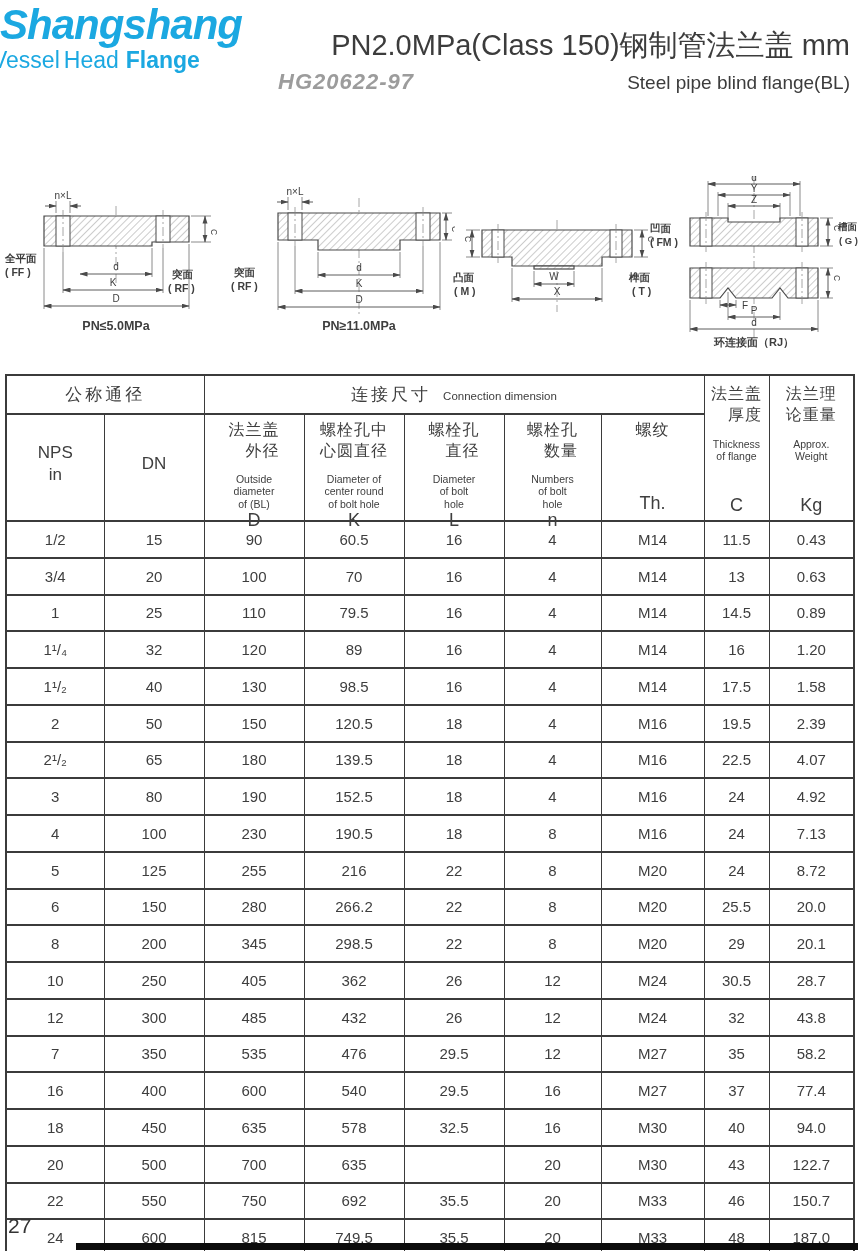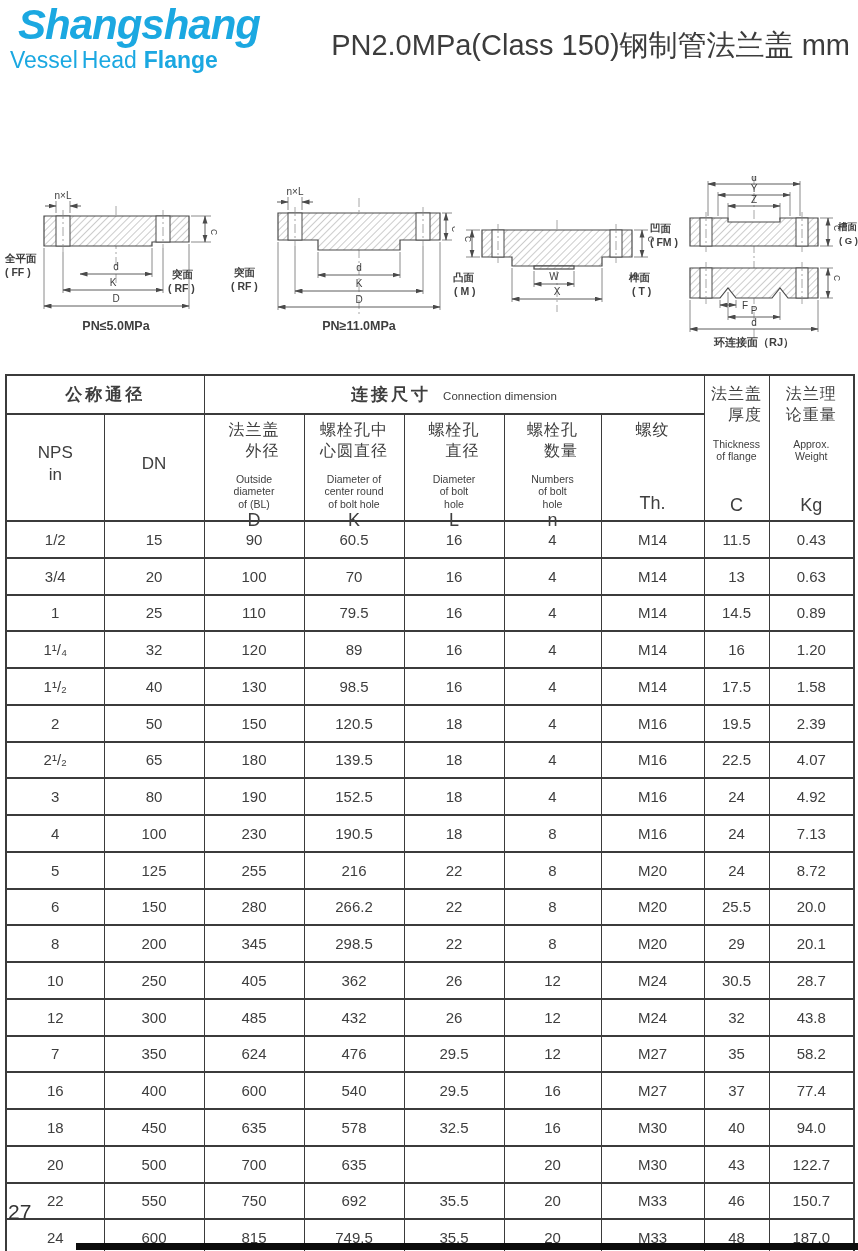--- a/index.html
+++ b/index.html
@@ -1,20 +1,20 @@
 <!DOCTYPE html>
 <html><head>
 <meta charset="utf-8">
 <style>
   html,body{margin:0;padding:0;background:#e8e8e8;}
   .page{position:relative;width:858px;height:1251px;background:#ffffff;overflow:hidden;
         font-family:"Liberation Sans","DejaVu Sans",sans-serif;color:#3e3e3e;}
 
   
-  .logo{position:absolute;left:18px;top:4px;}
+  .logo{position:absolute;left:0;top:4px;}
   .logo-title{font-size:42px;font-weight:800;font-style:italic;color:#1BA8E1;line-height:1.0;letter-spacing:-1px;}
   .logo-sub{display:flex;gap:7px;margin-top:1px;color:#1BA8E1;font-size:23px;margin-left:-8px;}
   .logo-sub .w2{margin-left:-3px;}
   .logo-sub .w3{font-weight:700;}
   .header-right{position:absolute;left:278px;right:8px;top:30px;}
   .doc-title{font-size:29px;color:#3c3c3c;text-align:right;line-height:1.1;white-space:nowrap;}
   .header-subrow{display:flex;justify-content:space-between;align-items:baseline;margin-top:7px;}
   .standard{font-size:22px;font-weight:700;font-style:italic;color:#9c9c9c;letter-spacing:1px;}
   .subtitle-en{font-size:19px;color:#3c3c3c;}
 
@@ -32,35 +32,35 @@
   svg .ext{stroke:#4a4a4a;stroke-width:0.65;}
   svg .cl{stroke:#8a8a8a;stroke-width:0.75;stroke-dasharray:9 3 2 3;}
 
   
   table.spec{border-collapse:collapse;table-layout:fixed;width:848px;position:absolute;left:5px;top:374px;
              border:2px solid #3b3b3b;}
   .spec th,.spec td{border:1.5px solid #3b3b3b;border-top-width:2px;border-bottom-width:2px;padding:0;
              font-weight:400;color:#3e3e3e;text-align:center;vertical-align:middle;}
   .hr1{height:38px;}
   .hr1 th{font-size:17px;}
-  .zh-group{letter-spacing:3px;font-weight:bold;}
+  .zh-group{letter-spacing:3px;}
   .en-inline{font-size:11.5px;letter-spacing:0;margin-left:12px;text-align:center;}
   .hr2{height:103px;}
   .hr2 th{vertical-align:top;}
   .colhead{display:flex;flex-direction:column;align-items:center;height:98px;padding-top:5px;}
   .vh{vertical-align:top;}
   .vh .colhead{height:136px;padding-top:8px;}
   .colhead .zh{font-size:16px;line-height:1.3;letter-spacing:1px;white-space:pre-line;text-align:right;}
   .colhead .en{font-size:10.5px;line-height:1.15;margin-top:12px;white-space:pre-line;}
   .colhead .sym{font-size:18px;margin-top:auto;padding-bottom:4px;}
   .npsdn{display:flex;align-items:center;justify-content:center;height:98px;font-size:17px;line-height:1.3;white-space:pre-line;}
   .spec tbody td{height:34.75px;font-size:15px;}
 
   
-  .page-num{position:absolute;left:8px;bottom:27px;font-size:21px;color:#343434;}
+  .page-num{position:absolute;left:8px;bottom:13px;font-size:21px;color:#343434;}
   .bottom-bar{position:absolute;left:76px;right:0;bottom:1px;height:7px;background:#0c0c0c;}
 </style>
 </head>
 <body>
 
 <div class="page">
 
   <svg width="0" height="0" style="position:absolute">
     <defs>
       <pattern id="hatch" width="5" height="5" patternUnits="userSpaceOnUse" patternTransform="rotate(45)">
@@ -79,20 +79,24 @@
   <div class="logo">
     <div class="logo-title">Shangshang</div>
     <div class="logo-sub">
       <span class="w1">Vessel</span>
       <span class="w2">Head</span>
       <span class="w3">Flange</span>
     </div>
   </div>
   <div class="header-right">
     <div class="doc-title">PN2.0MPa(Class 150)钢制管法兰盖 mm</div>
+    <div class="header-subrow">
+      <span class="standard">HG20622-97</span>
+      <span class="subtitle-en">Steel pipe blind flange(BL)</span>
+    </div>
   </div>
 
   <svg class="draw" style="left:4px;top:186px" width="222" height="162" viewBox="0 0 222 162">
     <g>
       <line class="cl" x1="112" y1="20" x2="112" y2="100"></line>
       <polygon class="body" points="40,30 185,30 185,56 148,56 148,60 40,60"></polygon>
       <rect class="hole" x="52" y="30" width="14" height="30"></rect>
       <rect class="hole" x="152" y="30" width="14" height="26"></rect>
       <line class="cl" x1="59" y1="24" x2="59" y2="66"></line>
       <line class="cl" x1="159" y1="24" x2="159" y2="62"></line>
@@ -490,21 +494,21 @@
           <td>432</td>
           <td>26</td>
           <td>12</td>
           <td>M24</td>
           <td>32</td>
           <td>43.8</td>
         </tr>
         <tr>
           <td>7</td>
           <td>350</td>
-          <td>624</td>
+          <td>535</td>
           <td>476</td>
           <td>29.5</td>
           <td>12</td>
           <td>M27</td>
           <td>35</td>
           <td>58.2</td>
         </tr>
         <tr>
           <td>16</td>
           <td>400</td>

